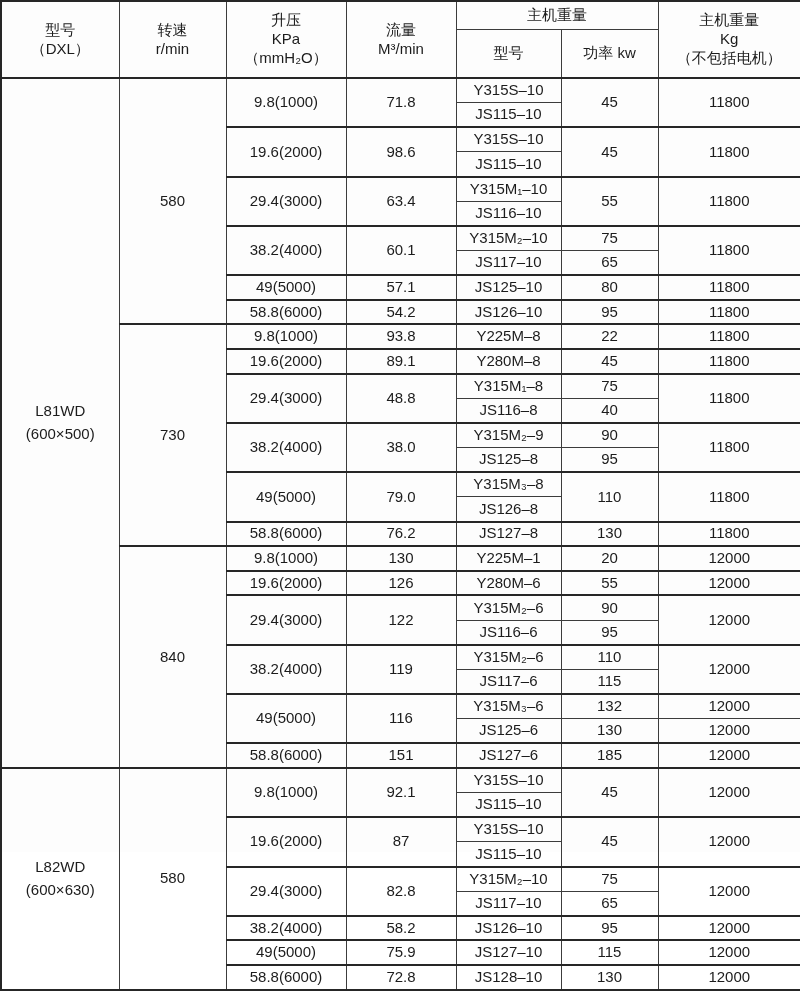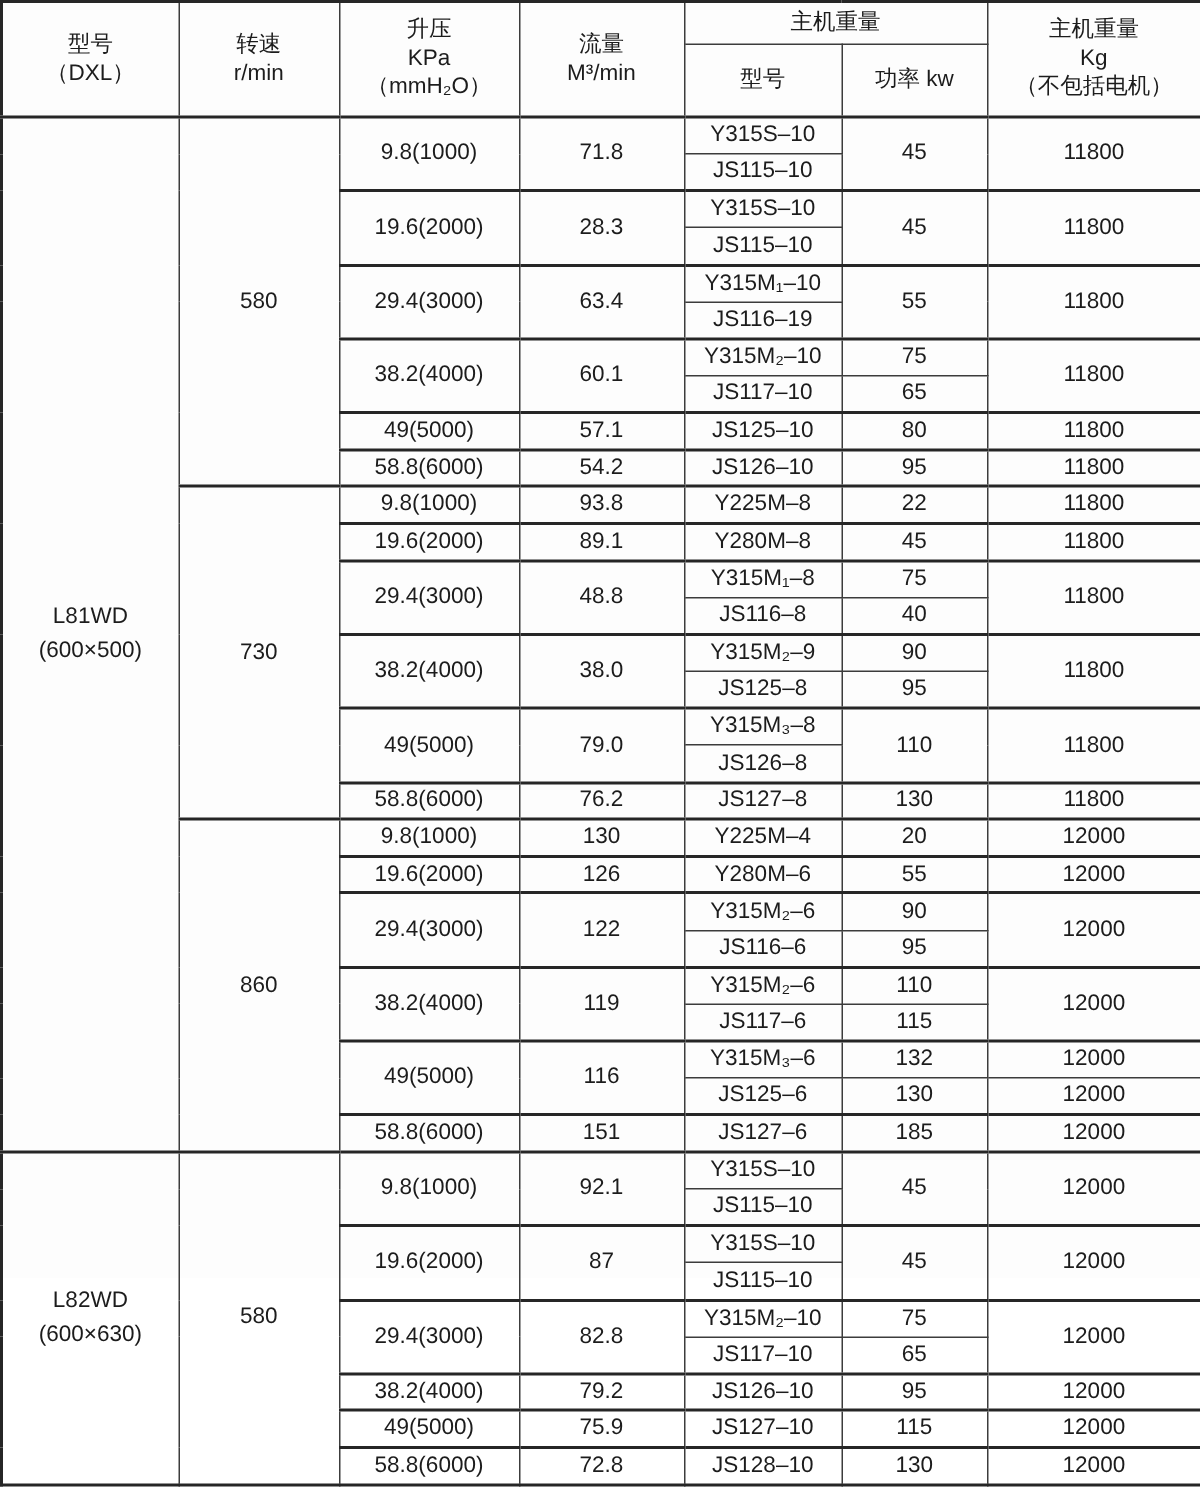--- a/index.html
+++ b/index.html
@@ -61,37 +61,37 @@
           <td rowspan="2" class="grp">71.8</td>
           <td class="grp">Y315S–10</td>
           <td rowspan="2" class="grp">45</td>
           <td rowspan="2" class="grp">11800</td>
         </tr>
         <tr>
           <td>JS115–10</td>
         </tr>
         <tr>
           <td rowspan="2" class="grp">19.6(2000)</td>
-          <td rowspan="2" class="grp">28.3</td>
+          <td rowspan="2" class="grp">98.6</td>
           <td class="grp">Y315S–10</td>
           <td rowspan="2" class="grp">45</td>
           <td rowspan="2" class="grp">11800</td>
         </tr>
         <tr>
           <td>JS115–10</td>
         </tr>
         <tr>
           <td rowspan="2" class="grp">29.4(3000)</td>
           <td rowspan="2" class="grp">63.4</td>
           <td class="grp">Y315M₁–10</td>
           <td rowspan="2" class="grp">55</td>
           <td rowspan="2" class="grp">11800</td>
         </tr>
         <tr>
-          <td>JS116–19</td>
+          <td>JS116–10</td>
         </tr>
         <tr>
           <td rowspan="2" class="grp">38.2(4000)</td>
           <td rowspan="2" class="grp">60.1</td>
           <td class="grp">Y315M₂–10</td>
           <td class="grp">75</td>
           <td rowspan="2" class="grp">11800</td>
         </tr>
         <tr>
           <td>JS117–10</td>
@@ -159,24 +159,24 @@
           <td>JS126–8</td>
         </tr>
         <tr>
           <td class="grp">58.8(6000)</td>
           <td class="grp">76.2</td>
           <td class="grp">JS127–8</td>
           <td class="grp">130</td>
           <td class="grp">11800</td>
         </tr>
         <tr>
-          <td rowspan="9" class="grp">860</td>
+          <td rowspan="9" class="grp">840</td>
           <td class="grp">9.8(1000)</td>
           <td class="grp">130</td>
-          <td class="grp">Y225M–4</td>
+          <td class="grp">Y225M–1</td>
           <td class="grp">20</td>
           <td class="grp">12000</td>
         </tr>
         <tr>
           <td class="grp">19.6(2000)</td>
           <td class="grp">126</td>
           <td class="grp">Y280M–6</td>
           <td class="grp">55</td>
           <td class="grp">12000</td>
         </tr>
@@ -250,21 +250,21 @@
           <td class="grp">Y315M₂–10</td>
           <td class="grp">75</td>
           <td rowspan="2" class="grp">12000</td>
         </tr>
         <tr>
           <td>JS117–10</td>
           <td>65</td>
         </tr>
         <tr>
           <td class="grp">38.2(4000)</td>
-          <td class="grp">79.2</td>
+          <td class="grp">58.2</td>
           <td class="grp">JS126–10</td>
           <td class="grp">95</td>
           <td class="grp">12000</td>
         </tr>
         <tr>
           <td class="grp">49(5000)</td>
           <td class="grp">75.9</td>
           <td class="grp">JS127–10</td>
           <td class="grp">115</td>
           <td class="grp">12000</td>

